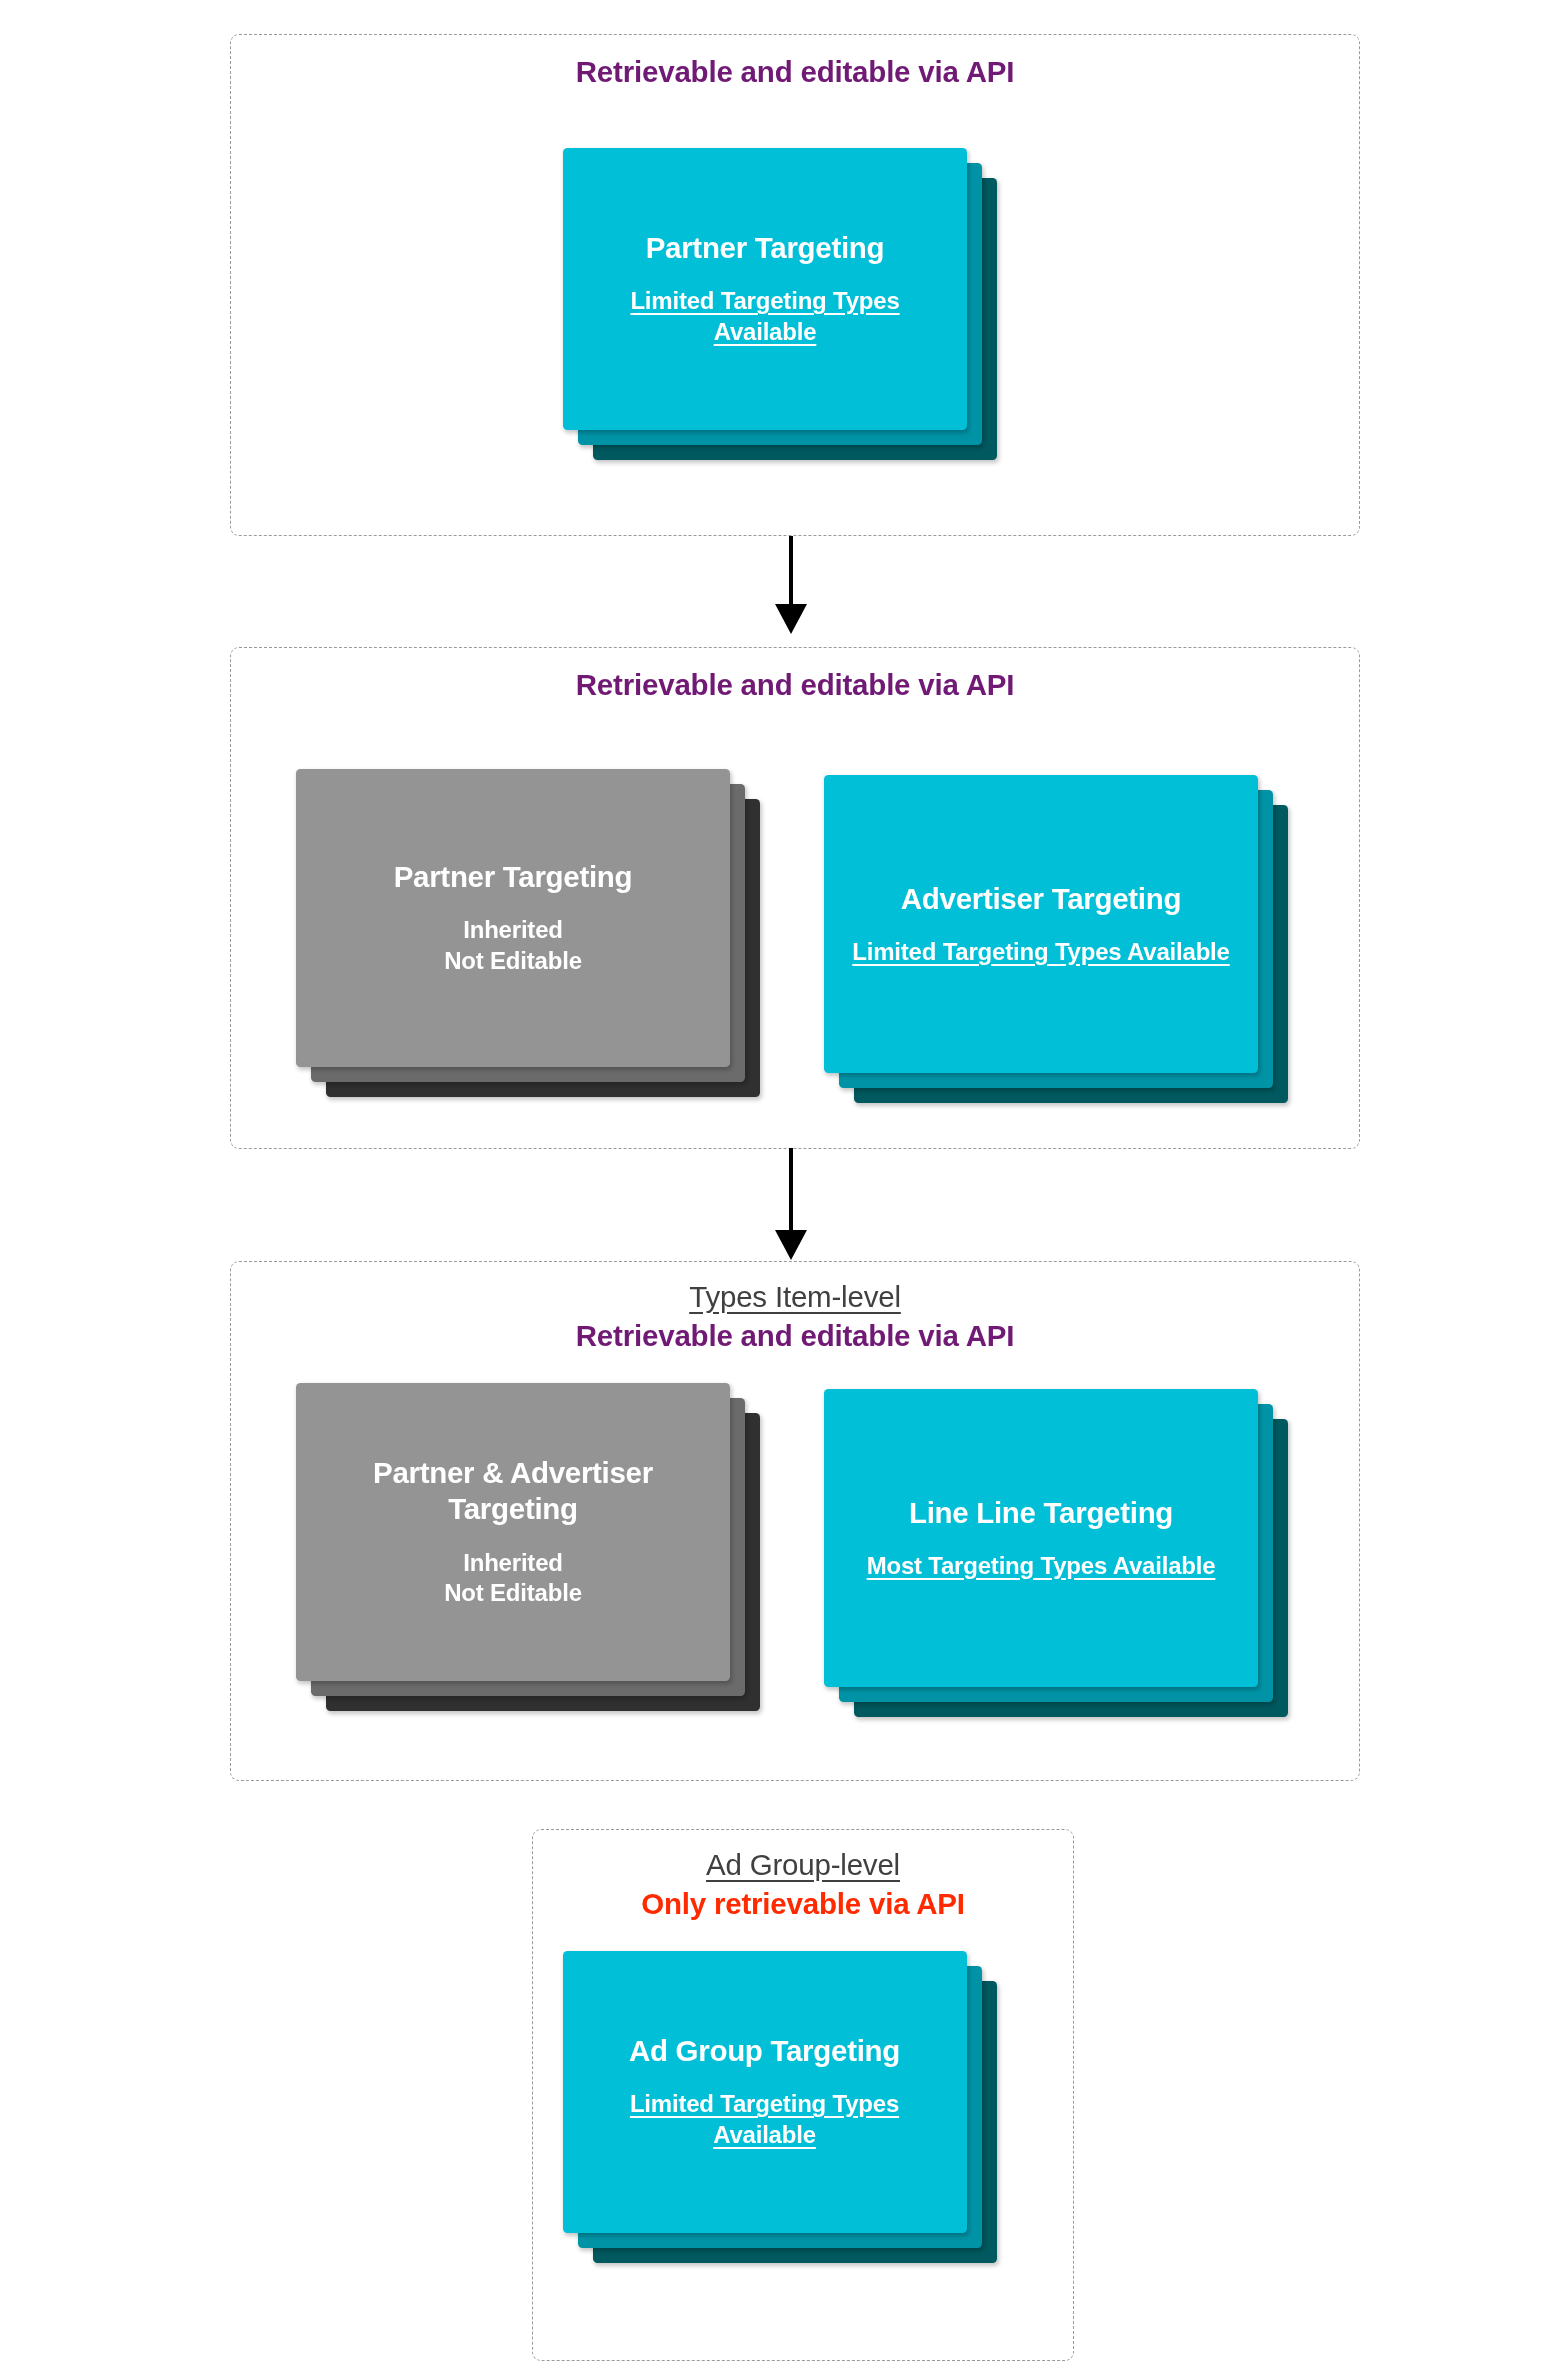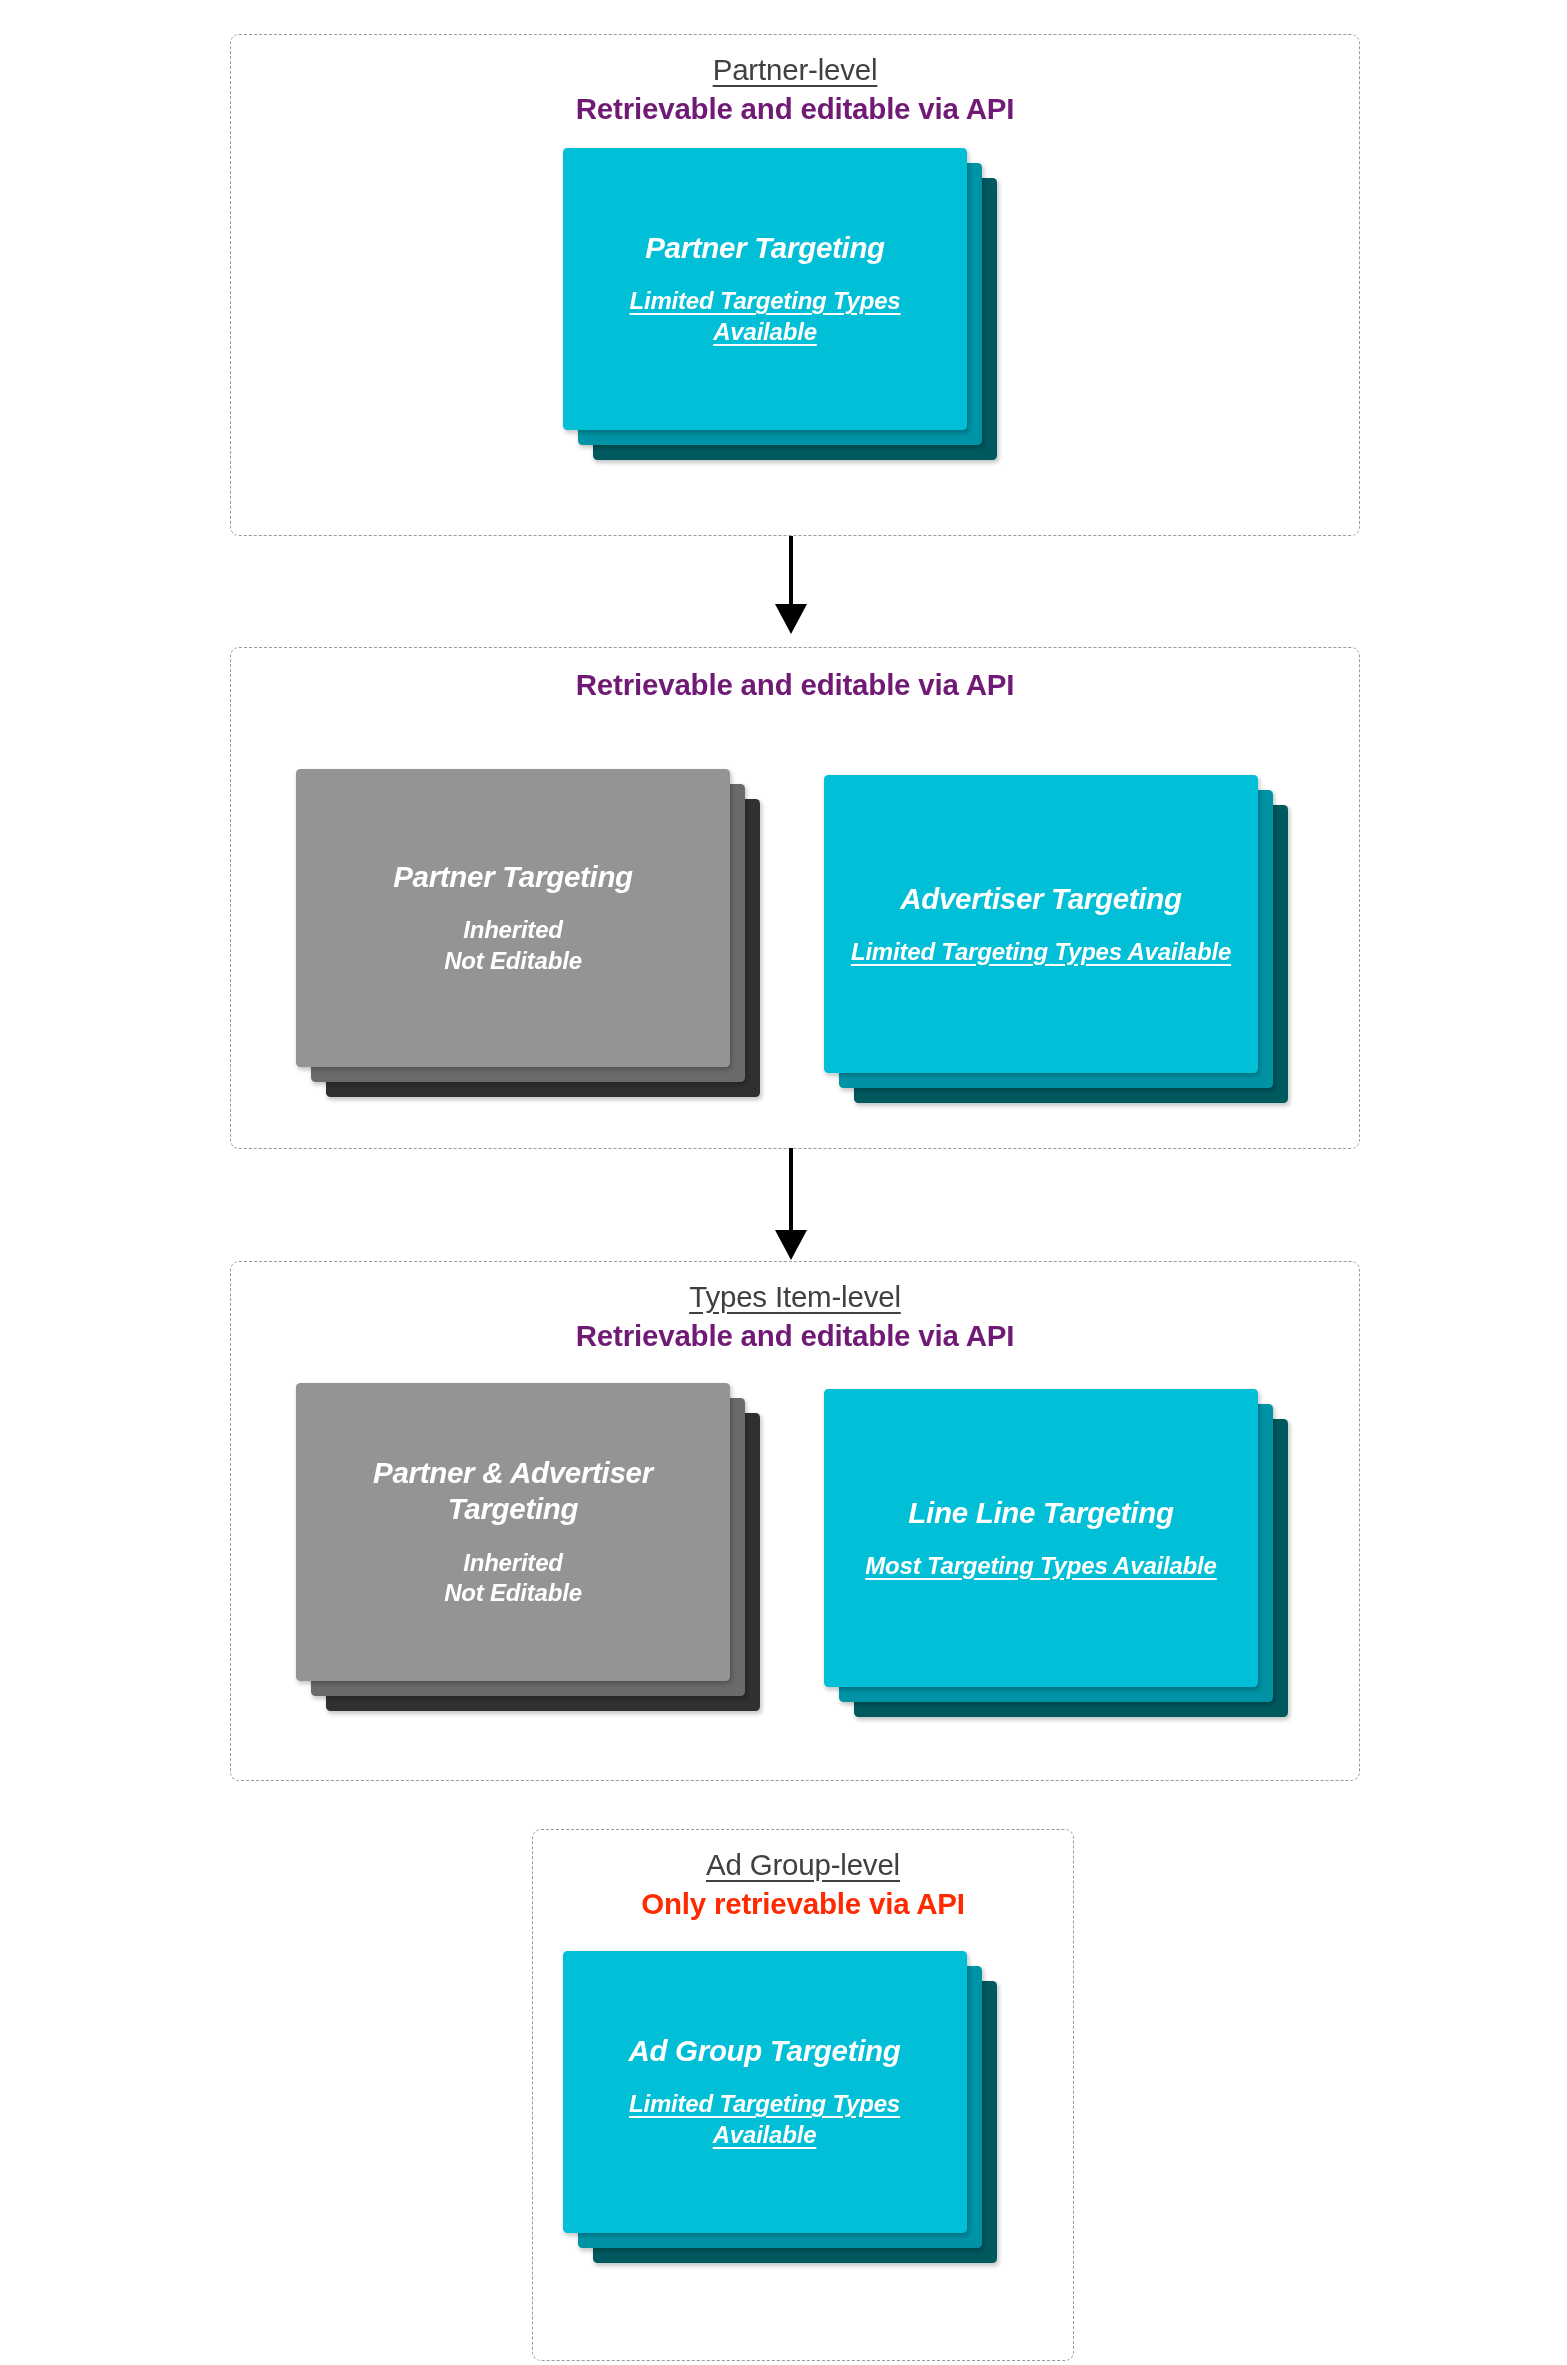--- a/index.html
+++ b/index.html
@@ -56,21 +56,20 @@
   }
 
   
   .stack {
     position: absolute;
   }
   .layer {
     position: absolute;
     border-radius: 4.5px;
     box-shadow: 1.8px 2.7px 4.5px rgba(0,0,0,0.22);
-    font-style: italic;
   }
   .layer.back  { left: 30px; top: 30px; }
   .layer.mid   { left: 15px; top: 15px; }
   .layer.front { left: 0;    top: 0;   }
 
   
   .cy .front { background: #00bfd6; }
   .cy .mid   { background: #0093a6; }
   .cy .back  { background: #00595f; }
   
@@ -134,21 +133,20 @@
     border-top: 30px solid #000000;
   }
 </style>
 </head>
 <body>
 
 <div class="canvas">
 
   <div class="level" style="left:230px; top:34px; width:1130px; height:502px;">
     <div class="level-head">
-      <div class="level-title">Partner-level</div>
       <div class="level-sub">Retrievable and editable via API</div>
     </div>
 
     <div class="stack cy" style="left:332px; top:113px; width:404px; height:282px;">
       <div class="layer back" style="width:404px;height:282px;"></div>
       <div class="layer mid" style="width:404px;height:282px;"></div>
       <div class="layer front" style="width:404px;height:282px;">
         <div class="card-body">
           <div class="card-title">Partner Targeting</div>
           <div class="card-note u">Limited Targeting Types Available</div>

